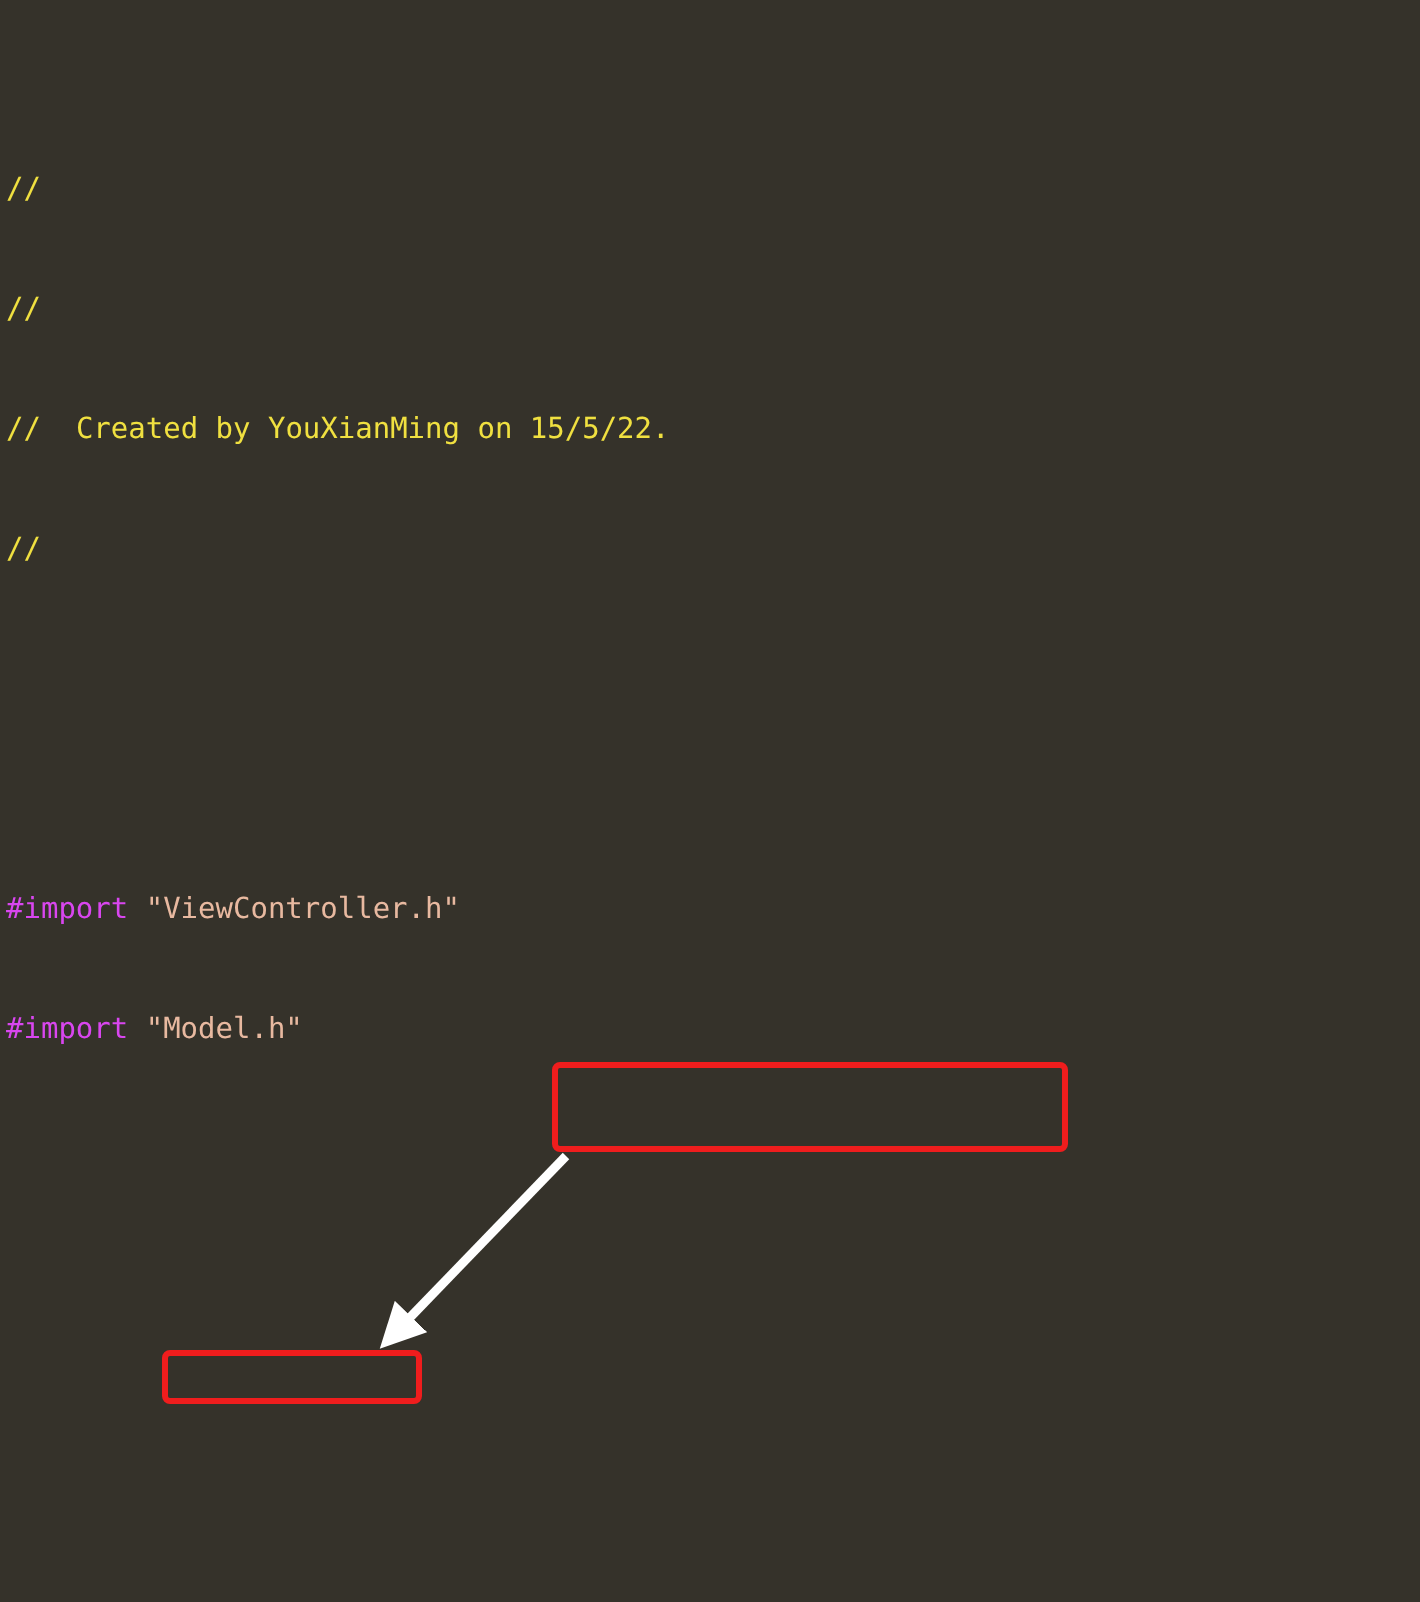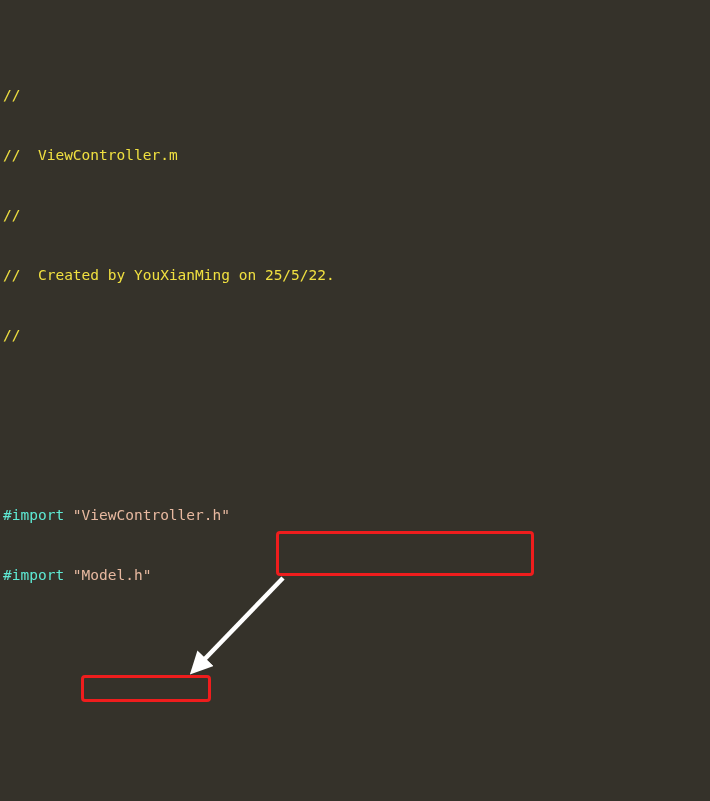--- a/index.html
+++ b/index.html
@@ -28,21 +28,21 @@
     white-space: pre;
     z-index: 2;
   }
   .line {
     height: 20px;
     white-space: pre;
     color: #ffffff;
   }
   
   .cmt   { color: #f0e040; }              
-  .pre   { color: #5eead4; }              
+  .pre   { color: #d946ef; }              
   .preh  { color: #e8b9a0; }              
   .plain { color: #ffffff; }
   
   .anno-box {
     position: absolute;
     border: 3px solid #ef1d1d;
     border-radius: 4px;
     box-sizing: border-box;
     z-index: 4;
     pointer-events: none;
@@ -55,23 +55,22 @@
 </style>
 </head>
 <body>
 
 <div id="editor">
 
   <div class="code-layer">
 
     
     <div class="line"><span class="cmt">//</span></div>
-    <div class="line"><span class="cmt">//</span><span class="cmt">  </span><span class="cmt">ViewController.m</span></div>
     <div class="line"><span class="cmt">//</span></div>
-    <div class="line"><span class="cmt">//</span><span class="cmt">  </span><span class="cmt">Created by YouXianMing on 25/5/22.</span></div>
+    <div class="line"><span class="cmt">//</span><span class="cmt">  </span><span class="cmt">Created by YouXianMing on 15/5/22.</span></div>
     <div class="line"><span class="cmt">//</span></div>
 
     <div class="line">&nbsp;</div>
 
     
     <div class="line"><span class="pre">#import</span><span class="plain"> </span><span class="preh">"ViewController.h"</span></div>
     <div class="line"><span class="pre">#import</span><span class="plain"> </span><span class="preh">"Model.h"</span></div>
 
     <div class="line">&nbsp;</div>
 

